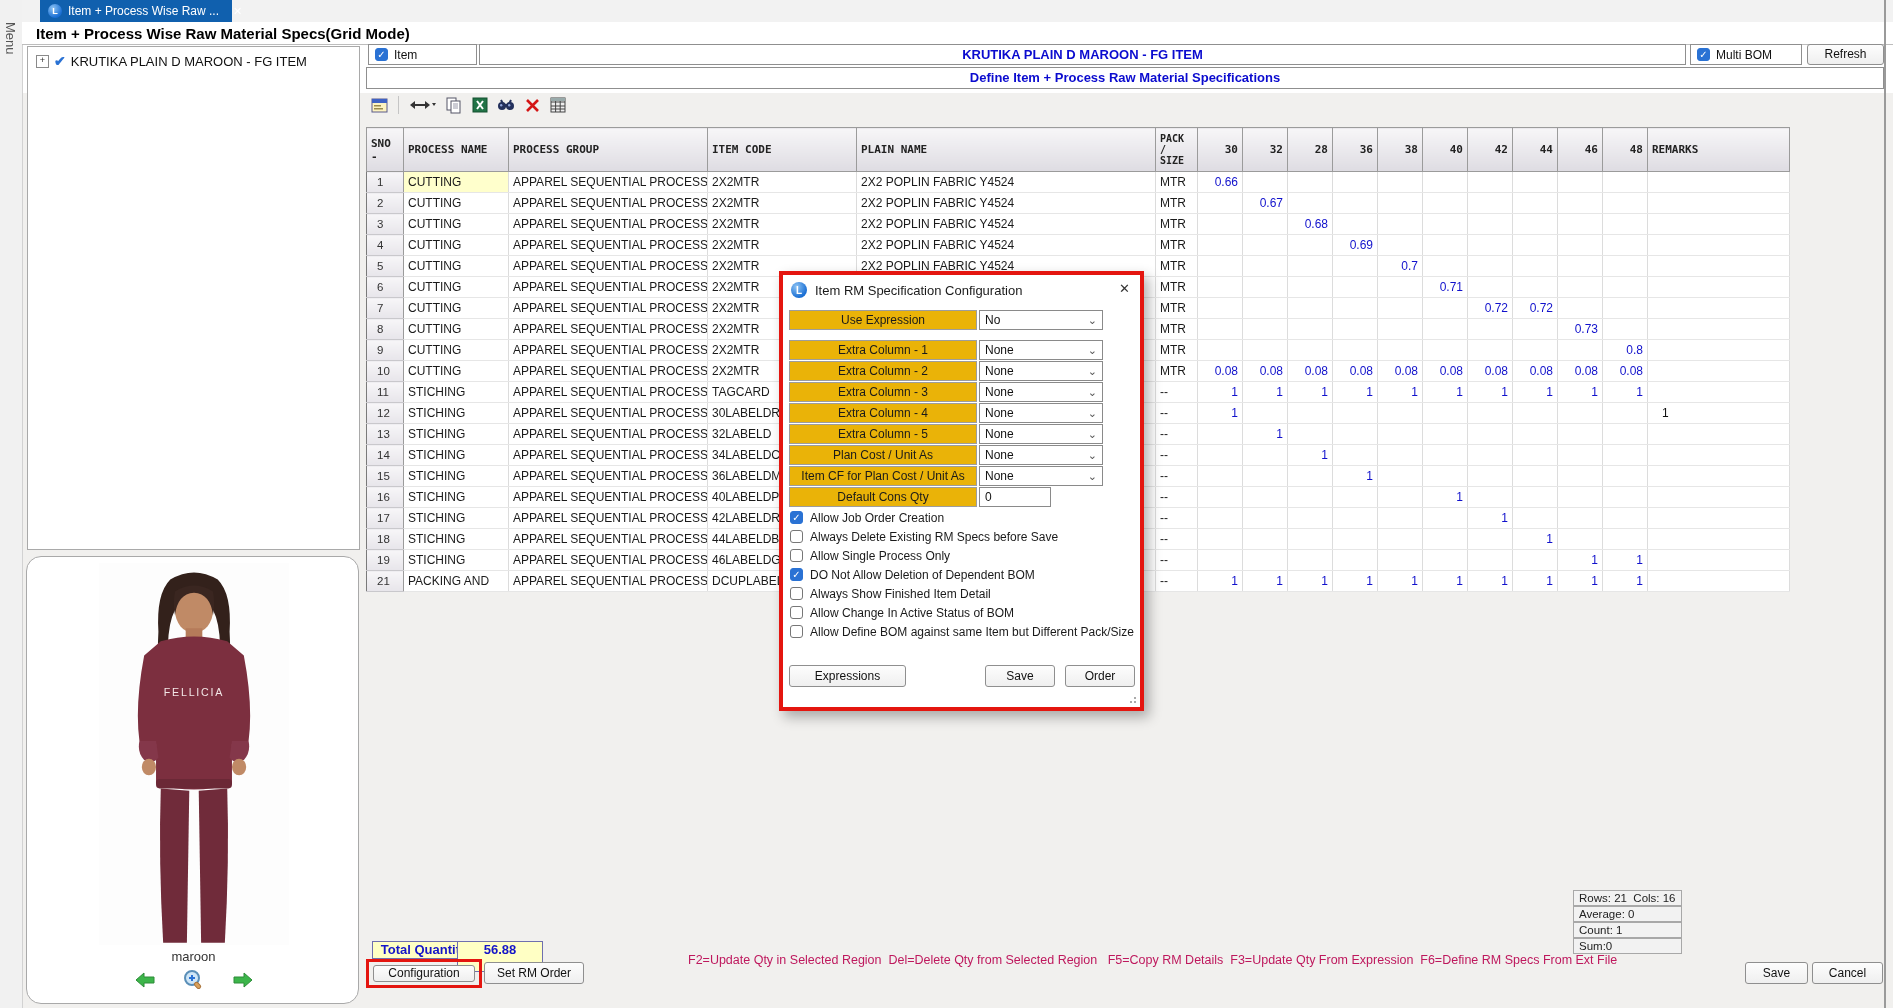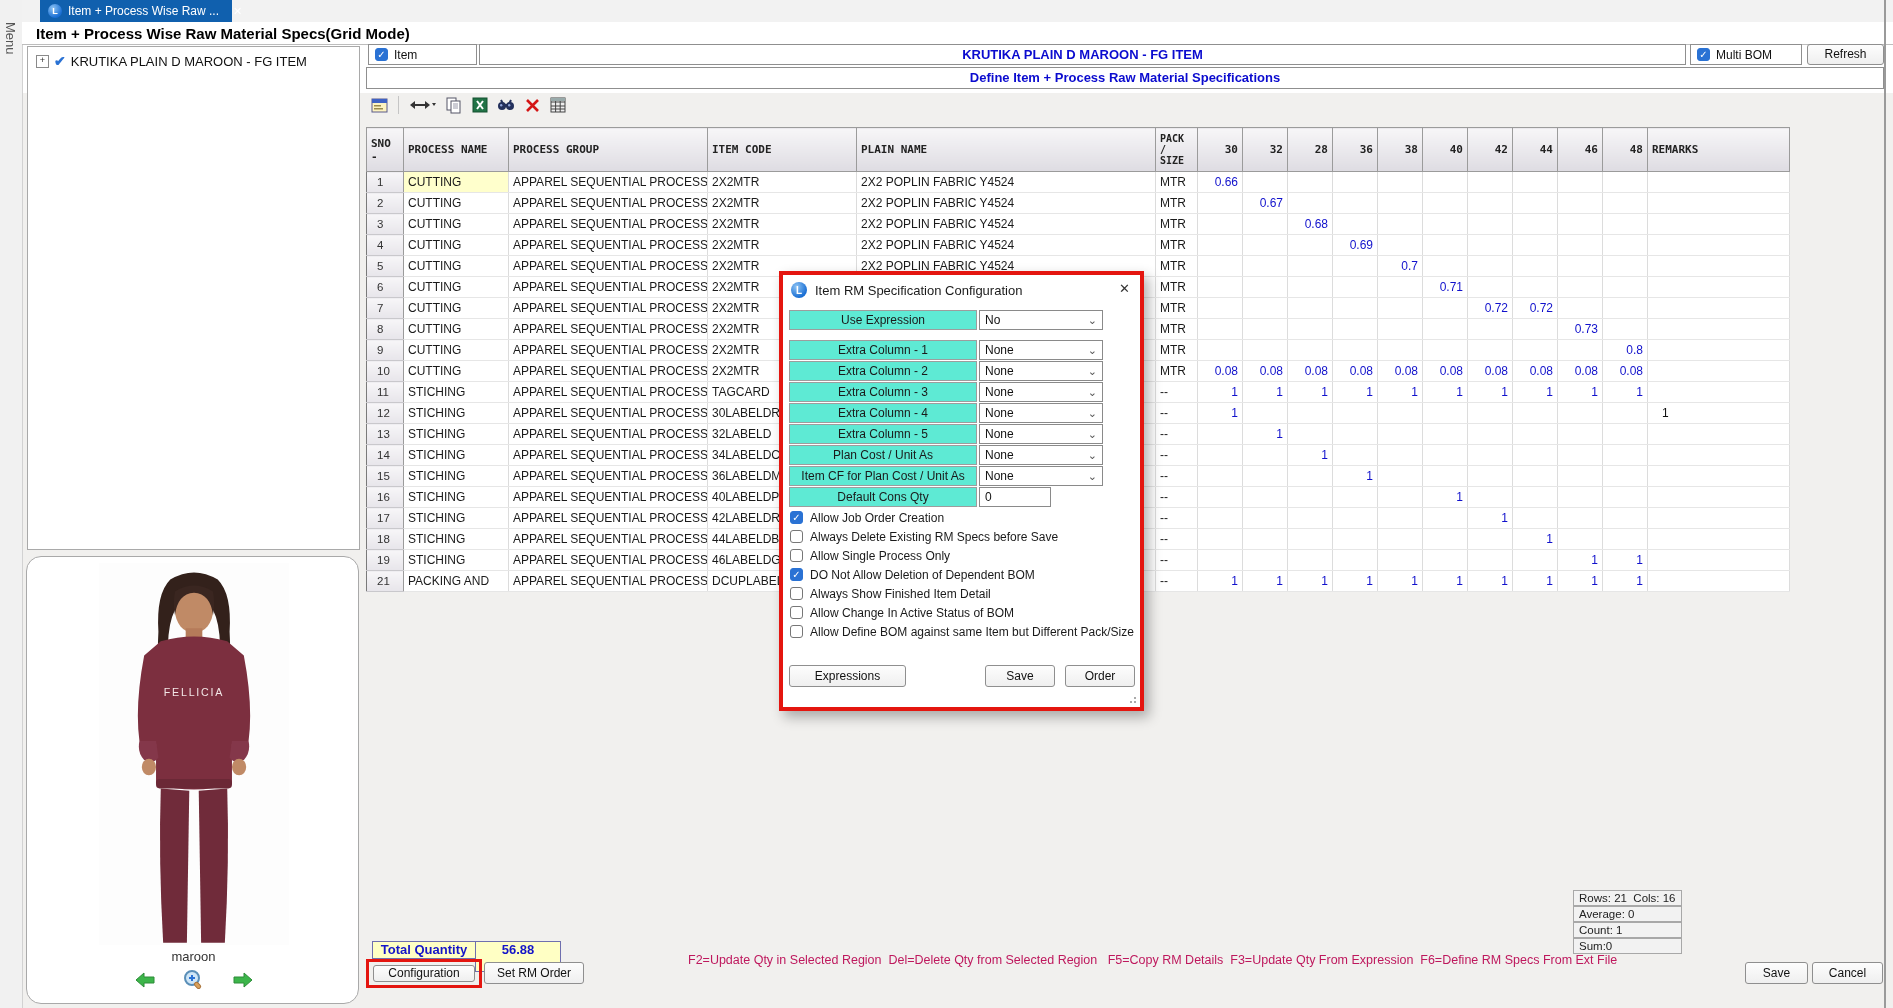--- a/index.html
+++ b/index.html
@@ -55,39 +55,39 @@
   
   #dlg-wrap{left:779px;top:271px;border:4px solid #e4150f;background:transparent;box-shadow:5px 6px 12px rgba(0,0,0,.3);}
   #dlg{position:relative;width:357px;height:432px;background:#fff;}
   #dlg-title{position:absolute;left:0;top:0;width:100%;height:30px;display:flex;align-items:center;gap:8px;padding-left:8px;box-sizing:border-box;}
   #dlg-title .logo{width:16px;height:16px;border-radius:50%;background:radial-gradient(circle at 35% 30%,#8ec4f4,#1a6fd4 70%);color:#fff;font-size:10px;font-weight:bold;display:flex;align-items:center;justify-content:center;}
   #dlg-title .t{font-size:13px;color:#1a1a1a;}
   #dlg-title .x{position:absolute;right:10px;top:6px;font-size:13px;color:#333;cursor:pointer;}
   #dlg-body{position:absolute;left:6px;top:35px;width:345px;}
   .frow{display:flex;margin-bottom:1px;height:20px;}
   .frow.gap{margin-top:10px;}
-  .flabel{width:188px;height:20px;background:#5eead4;border:1px solid #9d9d9d;box-sizing:border-box;font-size:12px;color:#1a1a1a;text-align:center;line-height:18px;}
+  .flabel{width:188px;height:20px;background:#eab308;border:1px solid #9d9d9d;box-sizing:border-box;font-size:12px;color:#1a1a1a;text-align:center;line-height:18px;}
   .fctrl{margin-left:2px;width:124px;height:20px;border:1px solid #8a8a8a;box-sizing:border-box;background:#fff;font-size:12px;color:#111;line-height:18px;padding-left:5px;position:relative;}
   .fctrl .chev{position:absolute;right:5px;top:0;color:#555;font-size:11px;}
   .fctrl.inp{width:72px;}
   .cbrow{display:flex;align-items:center;gap:7px;height:19px;margin-left:1px;font-size:12px;color:#1a1a1a;}
   .cbrow:first-of-type{margin-top:7px;}
   #dlg-buttons{position:absolute;left:6px;top:390px;width:345px;height:22px;}
   #btn-expressions{position:absolute;left:0;top:0;width:117px;height:22px;line-height:20px;}
   #btn-dlg-save{position:absolute;left:196px;top:0;width:70px;height:22px;line-height:20px;}
   #btn-dlg-close{position:absolute;left:276px;top:0;width:70px;height:22px;line-height:20px;}
   #grip{position:absolute;right:3px;bottom:3px;width:8px;height:8px;background:
     radial-gradient(circle at 2px 6px,#aaa 1px,transparent 1.2px),
     radial-gradient(circle at 6px 6px,#aaa 1px,transparent 1.2px),
     radial-gradient(circle at 6px 2px,#aaa 1px,transparent 1.2px);}
   
   #stats{left:1574px;top:890px;display:flex;flex-direction:column;}
   .stat-box{height:16px;border:1px solid #a8a8a8;background:#f2f2f2;font-size:11.5px;color:#222;line-height:15px;padding:0 5px;box-sizing:border-box;white-space:pre;margin-left:-1px;}
   #tq-label{left:372px;top:941px;width:104px;height:18px;background:#ffffc4;border:1px solid #6f6fae;color:#1515c8;font-weight:bold;font-size:13px;text-align:center;line-height:16px;box-sizing:border-box;}
-  #tq-value{left:475px;top:941px;width:86px;height:31px;background:#ffffc4;border:1px solid #6f6fae;color:#1515c8;font-weight:bold;font-size:13px;text-align:center;line-height:16px;box-sizing:border-box;}
+  #tq-value{left:457px;top:941px;width:86px;height:31px;background:#ffffc4;border:1px solid #6f6fae;color:#1515c8;font-weight:bold;font-size:13px;text-align:center;line-height:16px;box-sizing:border-box;}
   #config-annot{left:366px;top:959px;width:116px;height:29px;border:3px solid #e4150f;box-sizing:border-box;}
   #btn-config{position:absolute;left:4px;top:3px;width:102px;height:17px;line-height:15px;}
   #btn-setrm{left:484px;top:962px;width:100px;height:22px;line-height:20px;}
   #btn-save{left:1745px;top:962px;width:63px;height:22px;line-height:20px;}
   #btn-cancel{left:1812px;top:962px;width:71px;height:22px;line-height:20px;}
   #footer-hint{left:688px;top:953px;font-size:12.5px;color:#be185d;white-space:pre;}
   #win-edge{left:1884px;top:0;width:2px;height:1008px;background:#9a9a9a;}
 </style>
 </head>
 <body>

